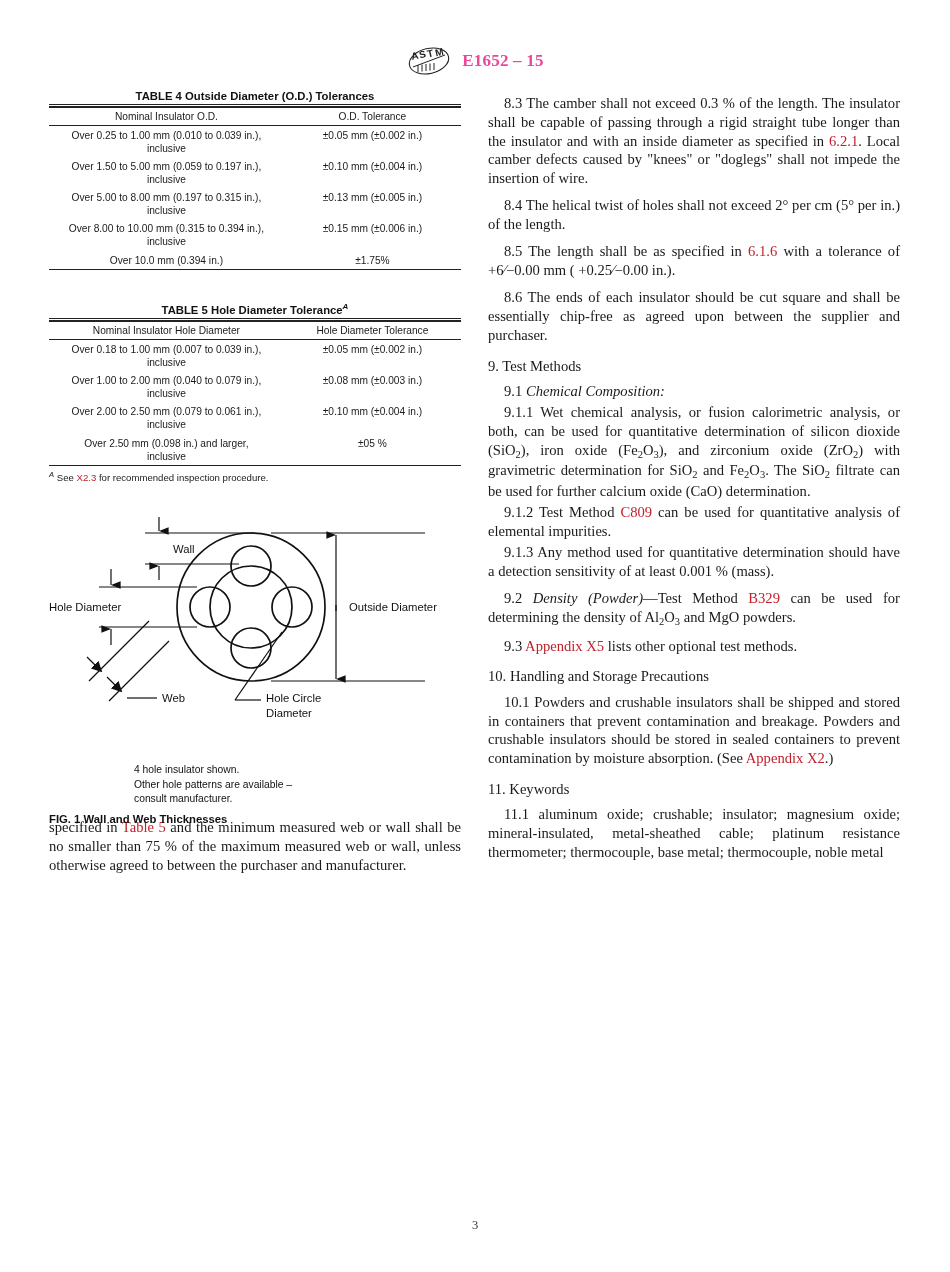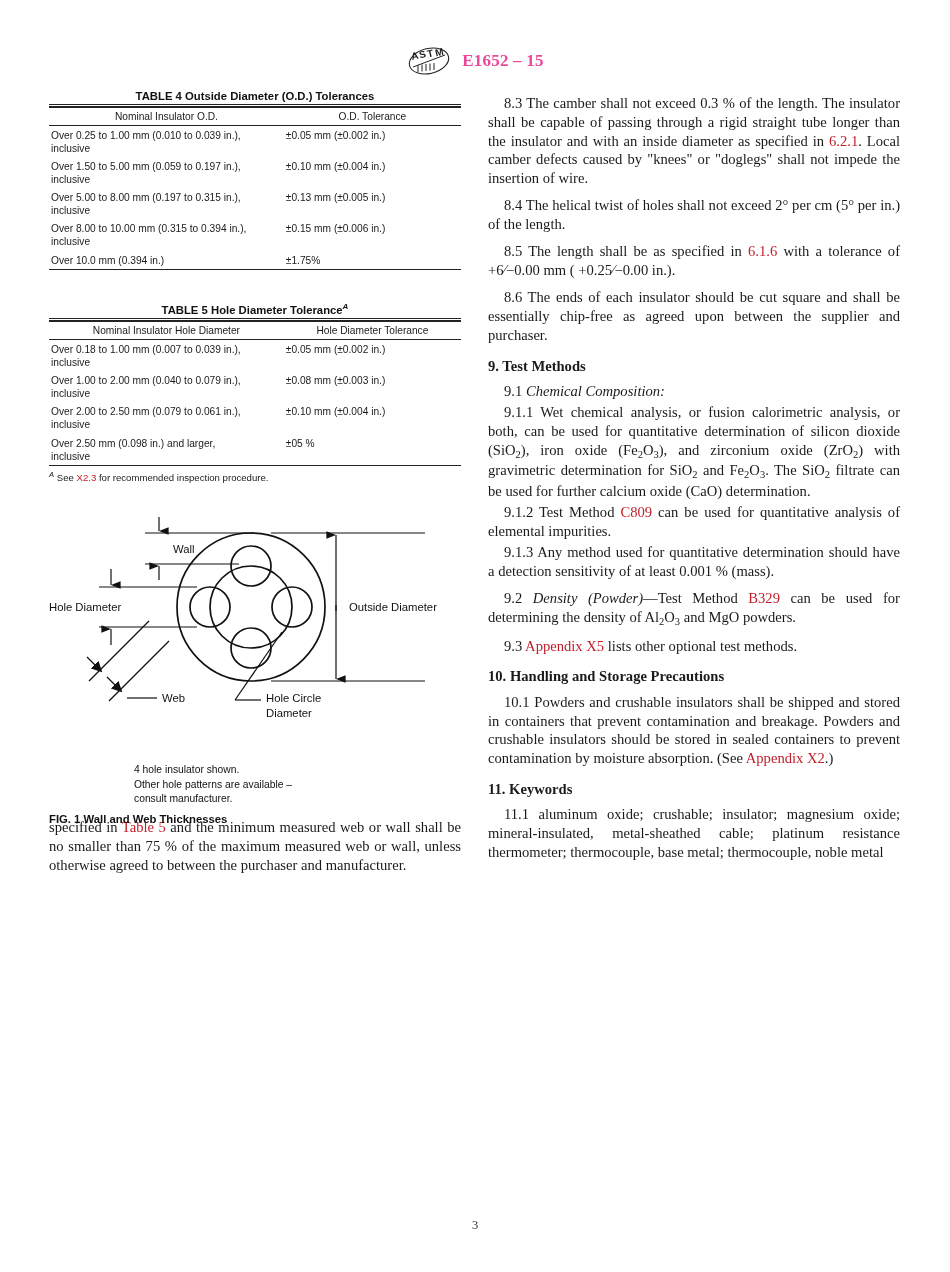--- a/index.html
+++ b/index.html
@@ -86,20 +86,21 @@
   }
   table.astm thead th::before {
     content: "";
     position: absolute;
     left: 0; right: 0; top: -4.4px;
     border-top: 0.9px solid #222;
   }
   table.astm thead th.c1 { width: 57%; }
   table.astm thead th.c2 { width: 43%; }
   table.astm tbody td {
+    text-align: center;
     padding: 2.6px 2px;
     vertical-align: top;
     line-height: 1.28;
   }
   table.astm tbody tr:last-child td {
     border-bottom: 0.9px solid #222;
   }
   .cell-ind { display: block; }
   .tbl-foot {
     font-family: "Liberation Sans", sans-serif;
@@ -141,21 +142,21 @@
     line-height: 1.285;
     text-align: justify;
     text-justify: inter-word;
     margin: 0 0 8.5px 0;
     hyphens: manual;
   }
   p.body.noindent { text-indent: 0; }
   p.body.indent { text-indent: 16px; }
   h3.sec {
     font-family: "Liberation Serif", serif;
-    font-weight: bold;
+    font-weight: normal;
     font-size: 14.6px;
     margin: 13px 0 7px 0;
     line-height: 1.2;
   }
   .it { font-style: italic; }
   sub { font-size: 0.72em; vertical-align: -0.28em; }
 
   
   .page-number {
     position: absolute;

